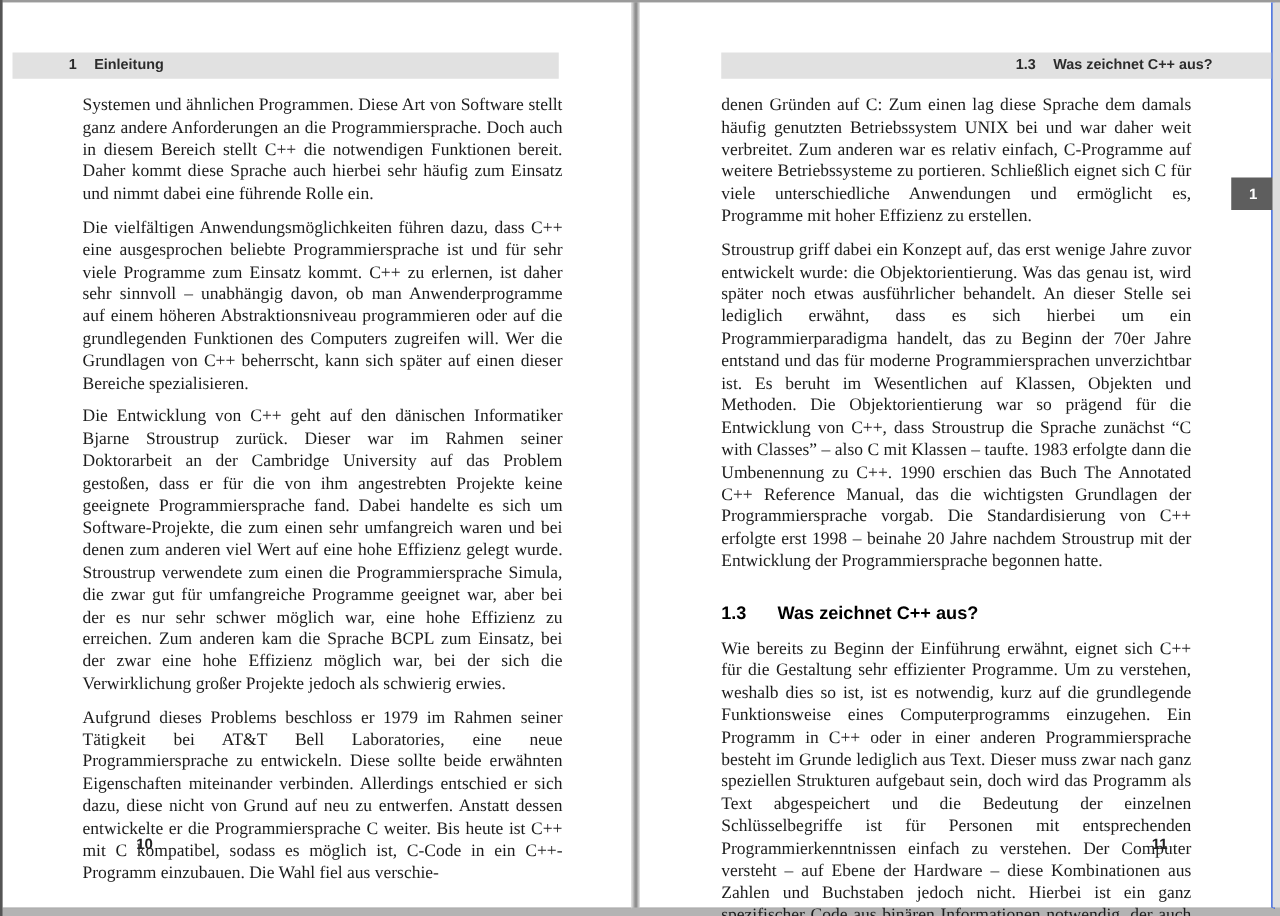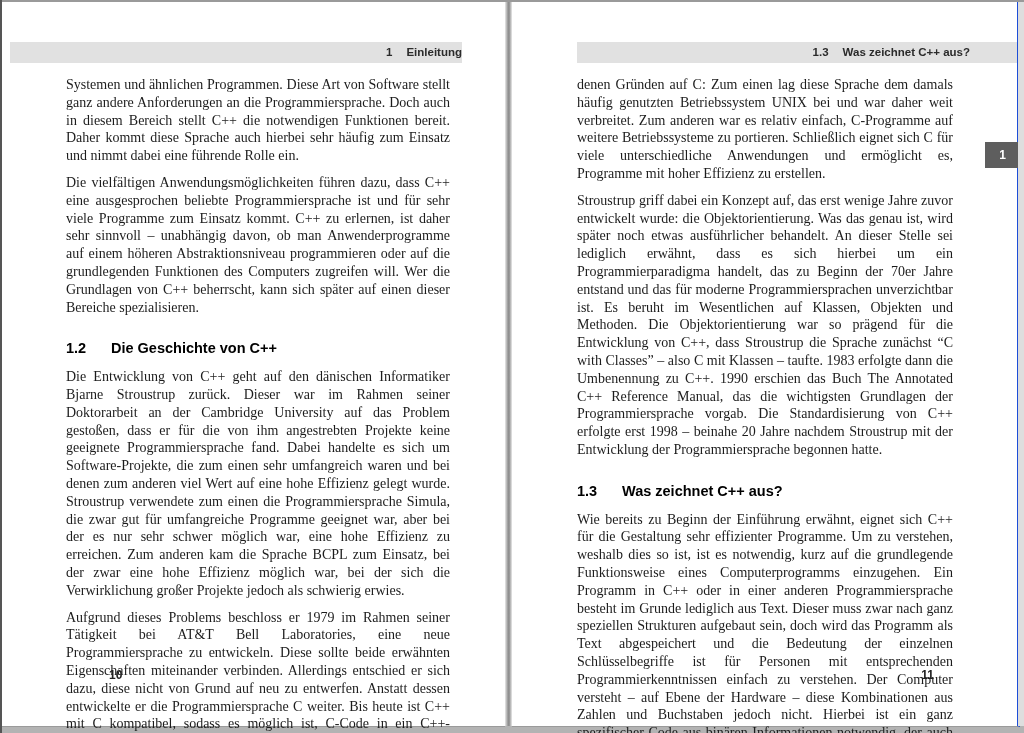--- a/index.html
+++ b/index.html
@@ -23,21 +23,21 @@
     position:absolute; left:505px; top:2px; width:7px; height:724px;
     background:linear-gradient(to right,#e9e9e9,#8f8f8f 45%,#8f8f8f 60%,#e9e9e9);
   }
 
   .running-head {
     position:absolute; top:40px; height:21px; line-height:21px;
     background:var(--header_bar_bg,#e1e1e1);
     font-size:11.5px; font-weight:bold; color:#2b2b2b;
     white-space:nowrap; overflow:hidden;
   }
-  .page-left  .running-head { left:8px;  width:392px; padding-left:60px;text-align:right; }
+  .page-left  .running-head { left:8px;  width:392px; padding-left:45px; }
   .page-right .running-head { left:65px; width:393px; padding-right:47px; text-align:right; }
   .rh-title { margin-left:14px; }
 
   .body-col {
     position:absolute; top:74px;
     font-family:"Liberation Serif","DejaVu Serif",serif;
     font-size:14px; line-height:17.8px;
     text-align:justify; hyphens:auto; -webkit-hyphens:auto;
     color:var(--text,#1c1c1c);
   }
@@ -70,23 +70,20 @@
 <div class="screen">
   <div class="edge-top"></div>
 
   <div class="page page-left">
     <div class="running-head">
       <span class="rh-num">1</span><span class="rh-title">Einleitung</span>
     </div>
     <div class="body-col">
       <p>Systemen und ähnlichen Programmen. Diese Art von Software stellt ganz andere Anforderungen an die Programmiersprache. Doch auch in diesem Bereich stellt C++ die notwendigen Funktionen bereit. Daher kommt diese Sprache auch hierbei sehr häufig zum Einsatz und nimmt dabei eine führende Rolle ein.</p>
       <p>Die vielfältigen Anwendungsmöglichkeiten führen dazu, dass C++ eine ausgesprochen beliebte Programmiersprache ist und für sehr viele Programme zum Einsatz kommt. C++ zu erlernen, ist daher sehr sinnvoll – unabhängig davon, ob man Anwenderprogramme auf einem höheren Abstraktionsniveau programmieren oder auf die grundlegenden Funktionen des Computers zugreifen will. Wer die Grundlagen von C++ beherrscht, kann sich später auf einen dieser Bereiche spezialisieren.</p>
-      <div class="sec-heading">
-        <span class="sec-num">1.2</span><span>Die Geschichte von C++</span>
-      </div>
       <p>Die Entwicklung von C++ geht auf den dänischen Informatiker Bjarne Stroustrup zurück. Dieser war im Rahmen seiner Doktorarbeit an der Cambridge University auf das Problem gestoßen, dass er für die von ihm angestrebten Projekte keine geeignete Programmiersprache fand. Dabei handelte es sich um Software-Projekte, die zum einen sehr umfangreich waren und bei denen zum anderen viel Wert auf eine hohe Effizienz gelegt wurde. Stroustrup verwendete zum einen die Programmiersprache Simula, die zwar gut für umfangreiche Programme geeignet war, aber bei der es nur sehr schwer möglich war, eine hohe Effizienz zu erreichen. Zum anderen kam die Sprache BCPL zum Einsatz, bei der zwar eine hohe Effizienz möglich war, bei der sich die Verwirklichung großer Projekte jedoch als schwierig erwies.</p>
       <p>Aufgrund dieses Problems beschloss er 1979 im Rahmen seiner Tätigkeit bei AT&amp;T Bell Laboratories, eine neue Programmiersprache zu entwickeln. Diese sollte beide erwähnten Eigenschaften miteinander verbinden. Allerdings entschied er sich dazu, diese nicht von Grund auf neu zu entwerfen. Anstatt dessen entwickelte er die Programmiersprache C weiter. Bis heute ist C++ mit C kompatibel, sodass es möglich ist, C-Code in ein C++-Programm einzubauen. Die Wahl fiel aus verschie-</p>
     </div>
     <div class="folio">10</div>
   </div>
 
   <div class="spine"></div>
 
   <div class="page page-right">
     <div class="running-head">

